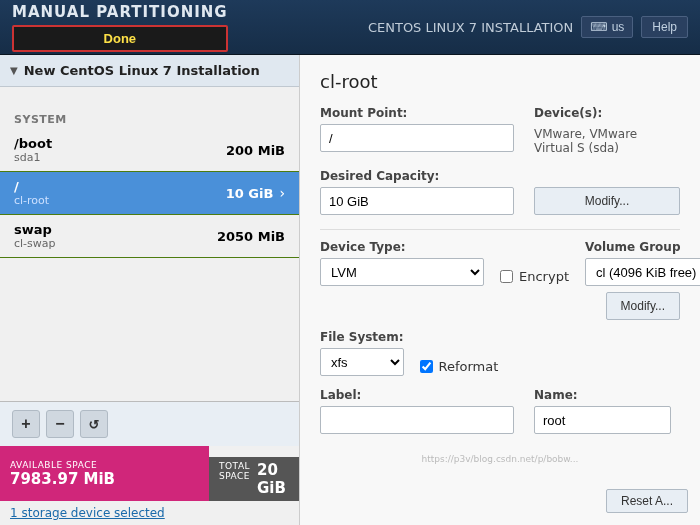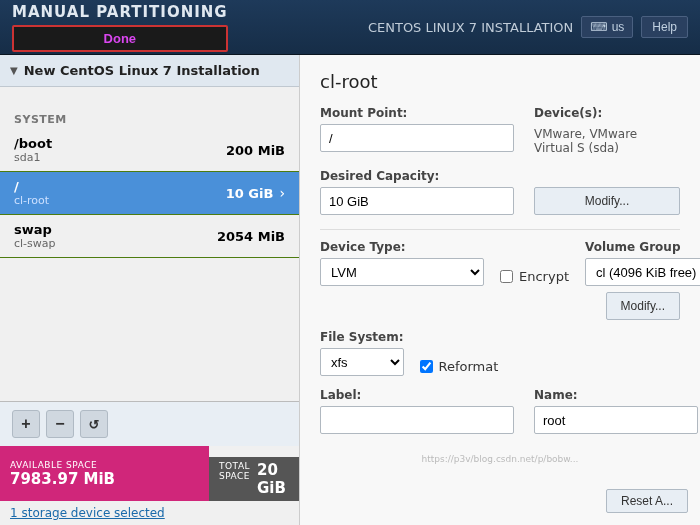--- a/index.html
+++ b/index.html
@@ -8,21 +8,21 @@
     
     .header {
       display: flex; align-items: center; justify-content: space-between;
       background: linear-gradient(180deg, #1e3a5a 0%, #162d47 100%);
       padding: 8px 12px; height: 55px;
       border-bottom: 1px solid #0a1520;
     }
     .header-left { display: flex; flex-direction: column; }
     .header-title { color: #e0e8f0; font-size: 15px; font-weight: bold; letter-spacing: 1px; text-transform: uppercase; }
     .done-btn {
-      background: #1a1a1a; color: #d946ef; border: 2px solid #cc3333;
+      background: #1a1a1a; color: #fde047; border: 2px solid #cc3333;
       padding: 4px 14px; cursor: pointer; font-size: 13px; font-weight: bold;
       margin-top: 4px; border-radius: 2px;
     }
     .header-right { display: flex; align-items: center; gap: 8px; }
     .header-right-title { color: #c0ccd8; font-size: 13px; }
     .keyboard-btn {
       background: #2a4060; border: 1px solid #4a6080; color: #c0d0e0;
       padding: 3px 8px; font-size: 12px; cursor: pointer; border-radius: 2px;
       display: flex; align-items: center; gap: 4px;
     }
@@ -127,21 +127,21 @@
       background: #e8eef4; border: 1px solid #b0bac4; padding: 4px 14px;
       font-size: 12px; cursor: pointer; border-radius: 2px; color: #333;
       height: 28px;
     }
 
     .filesystem-row { display: flex; gap: 16px; margin-bottom: 12px; align-items: flex-end; }
     .reformat-group { display: flex; align-items: center; gap: 6px; padding-bottom: 2px; }
     .reformat-label { font-size: 13px; color: #333; }
 
     .label-name-row { display: flex; gap: 20px; margin-top: 10px; }
-    .name-input { width: 164px; }
+    .name-input { width: 137px; }
     .reset-btn {
       background: #e8eef4; border: 1px solid #b0bac4; padding: 4px 14px;
       font-size: 12px; cursor: pointer; border-radius: 2px; color: #333;
     }
 
     
     input[type="checkbox"] { cursor: pointer; }
 
     
     .watermark { font-size: 10px; color: #aaa; margin-top: 8px; text-align: center; }
@@ -194,21 +194,21 @@
           <span class="part-arrow">›</span>
         </div>
       </div>
 
       <div class="partition-item">
         <div class="part-left">
           <span class="part-name">swap</span>
           <span class="part-sub">cl-swap</span>
         </div>
         <div class="part-right">
-          <span class="part-size">2054 MiB</span>
+          <span class="part-size">2050 MiB</span>
         </div>
       </div>
     </div>
 
     <div class="left-bottom">
       <div class="partition-controls">
         <button class="ctrl-btn">+</button>
         <button class="ctrl-btn">−</button>
         <button class="ctrl-btn" style="font-size:13px;">↺</button>
       </div>

